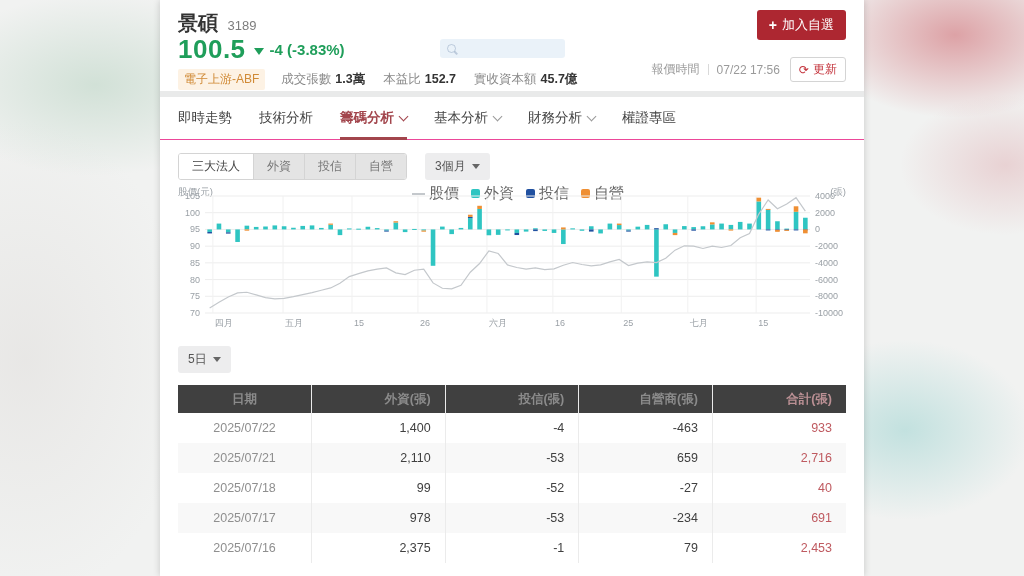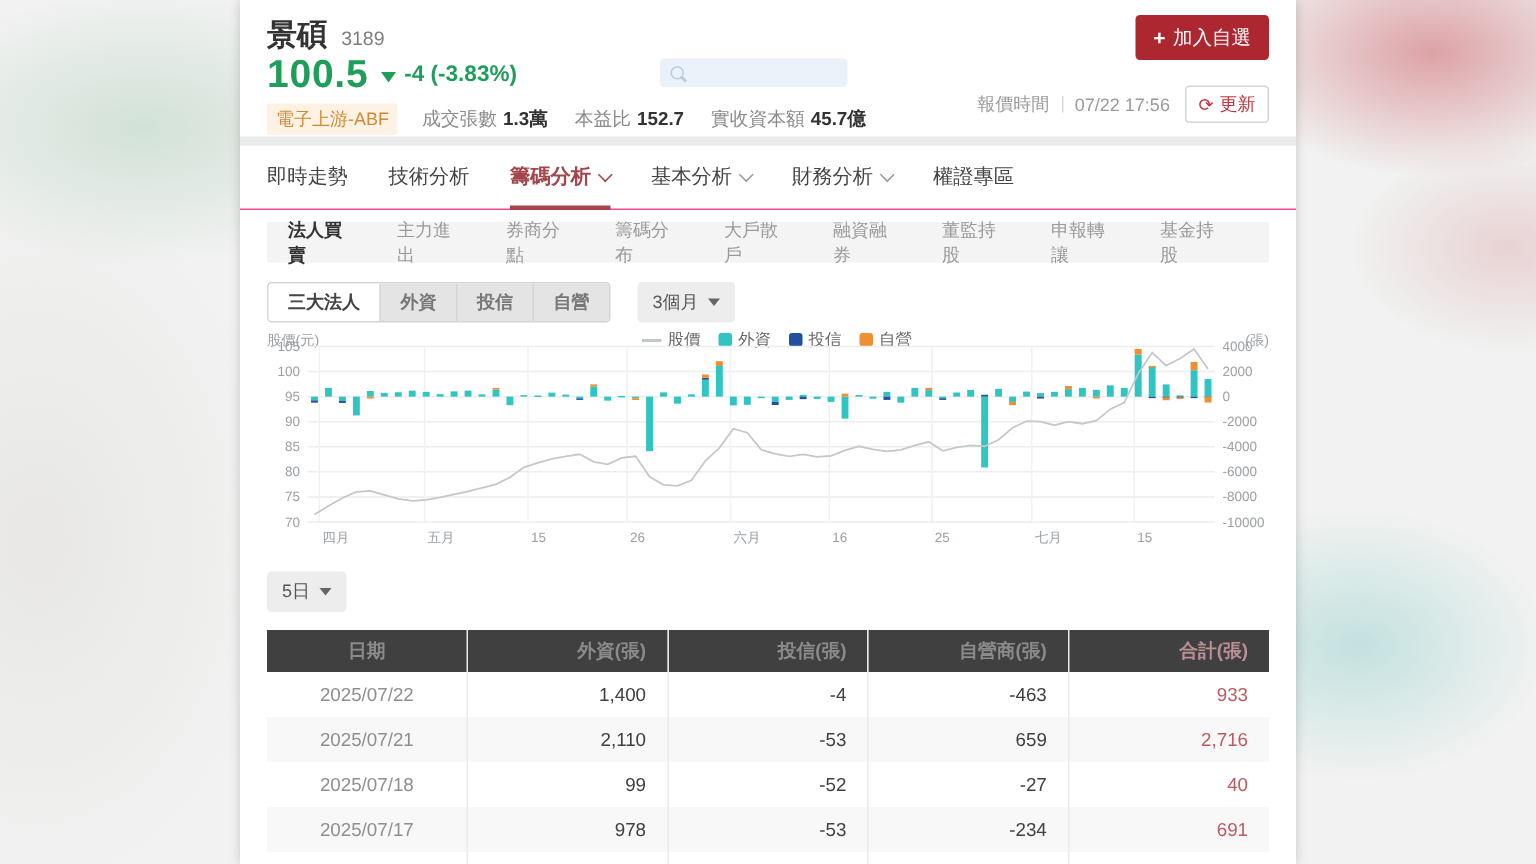--- a/index.html
+++ b/index.html
@@ -50,34 +50,34 @@
   .chev{width:6px;height:6px;border-right:1.5px solid #999;border-bottom:1.5px solid #999;
     transform:rotate(45deg);margin:-3px 0 0 6px;}
   .tab.active .chev{border-color:#a2454c;}
   
   .subtabs{margin:8px 18px 0;background:#f4f4f5;height:27px;display:flex;align-items:center;
     padding-left:14px;font-size:12px;color:#9a9a9a;}
   .subtab{margin-right:30px;cursor:pointer;}
   .subtab.active{color:#333;font-weight:bold;}
   
   .filters{display:flex;align-items:center;margin:13px 18px 0;}
-  .seg-group{display:flex;border:1px solid #d4d4d4;border-radius:3px;overflow:hidden;font-size:12px;font-weight:bold;}
+  .seg-group{display:flex;border:1px solid #d4d4d4;border-radius:3px;overflow:hidden;font-size:12px;}
   .seg{padding:4px 13px;background:#e4e4e4;color:#777;border-left:1px solid #d4d4d4;cursor:pointer;}
   .seg:first-child{border-left:none;}
   .seg.selected{background:#fff;color:#444;}
   .period{margin-left:18px;background:#ededee;border:none;border-radius:3px;font-size:12px;color:#555;
     padding:5px 10px;cursor:pointer;display:flex;align-items:center;font-family:inherit;}
   .caret{width:0;height:0;border-left:4px solid transparent;border-right:4px solid transparent;
     border-top:5px solid #666;margin-left:6px;}
   
   .chart{position:relative;margin:6px 18px 0;height:152px;}
   .axl,.axr{position:absolute;top:0;font-size:9.5px;color:#9aa0a6;}
   .axl{left:0;} .axr{right:0;}
   .legend{position:absolute;top:-2px;left:12px;right:0;display:flex;justify-content:center;gap:12px;
-    font-size:11px;color:#666;}
+    font-size:15px;color:#666;}
   .litem{display:flex;align-items:center;gap:4px;}
   .lline{width:13px;height:2px;background:#c4c8cc;}
   .lsq{width:9px;height:9px;border-radius:2px;}
   svg{display:block;}
   
   .tblsel{margin:8px 18px 0;}
   
   table{border-collapse:collapse;width:668px;margin:12px 18px 0;font-size:12.5px;table-layout:fixed;}
   th{background:#404040;color:#8b8b8b;font-weight:bold;height:28px;}
   td{height:30px;color:#404040;}
@@ -132,31 +132,20 @@
 
     <nav class="tabs" id="tabs">
         <span class="tab">即時走勢</span>
         <span class="tab">技術分析</span>
         <span class="tab active">籌碼分析<i class="chev"></i></span>
         <span class="tab">基本分析<i class="chev"></i></span>
         <span class="tab">財務分析<i class="chev"></i></span>
         <span class="tab">權證專區</span>
       </nav>
 
-    <div class="subtabs" id="subtabs">
-        <span class="subtab active">法人買賣</span>
-        <span class="subtab">主力進出</span>
-        <span class="subtab">券商分點</span>
-        <span class="subtab">籌碼分布</span>
-        <span class="subtab">大戶散戶</span>
-        <span class="subtab">融資融券</span>
-        <span class="subtab">董監持股</span>
-        <span class="subtab">申報轉讓</span>
-        <span class="subtab">基金持股</span>
-      </div>
 
     <div class="filters">
       <div class="seg-group" id="seg-group">
           <span class="seg selected">三大法人</span>
           <span class="seg">外資</span>
           <span class="seg">投信</span>
           <span class="seg">自營</span>
         </div>
       <button class="period">
         <span>3個月</span>

